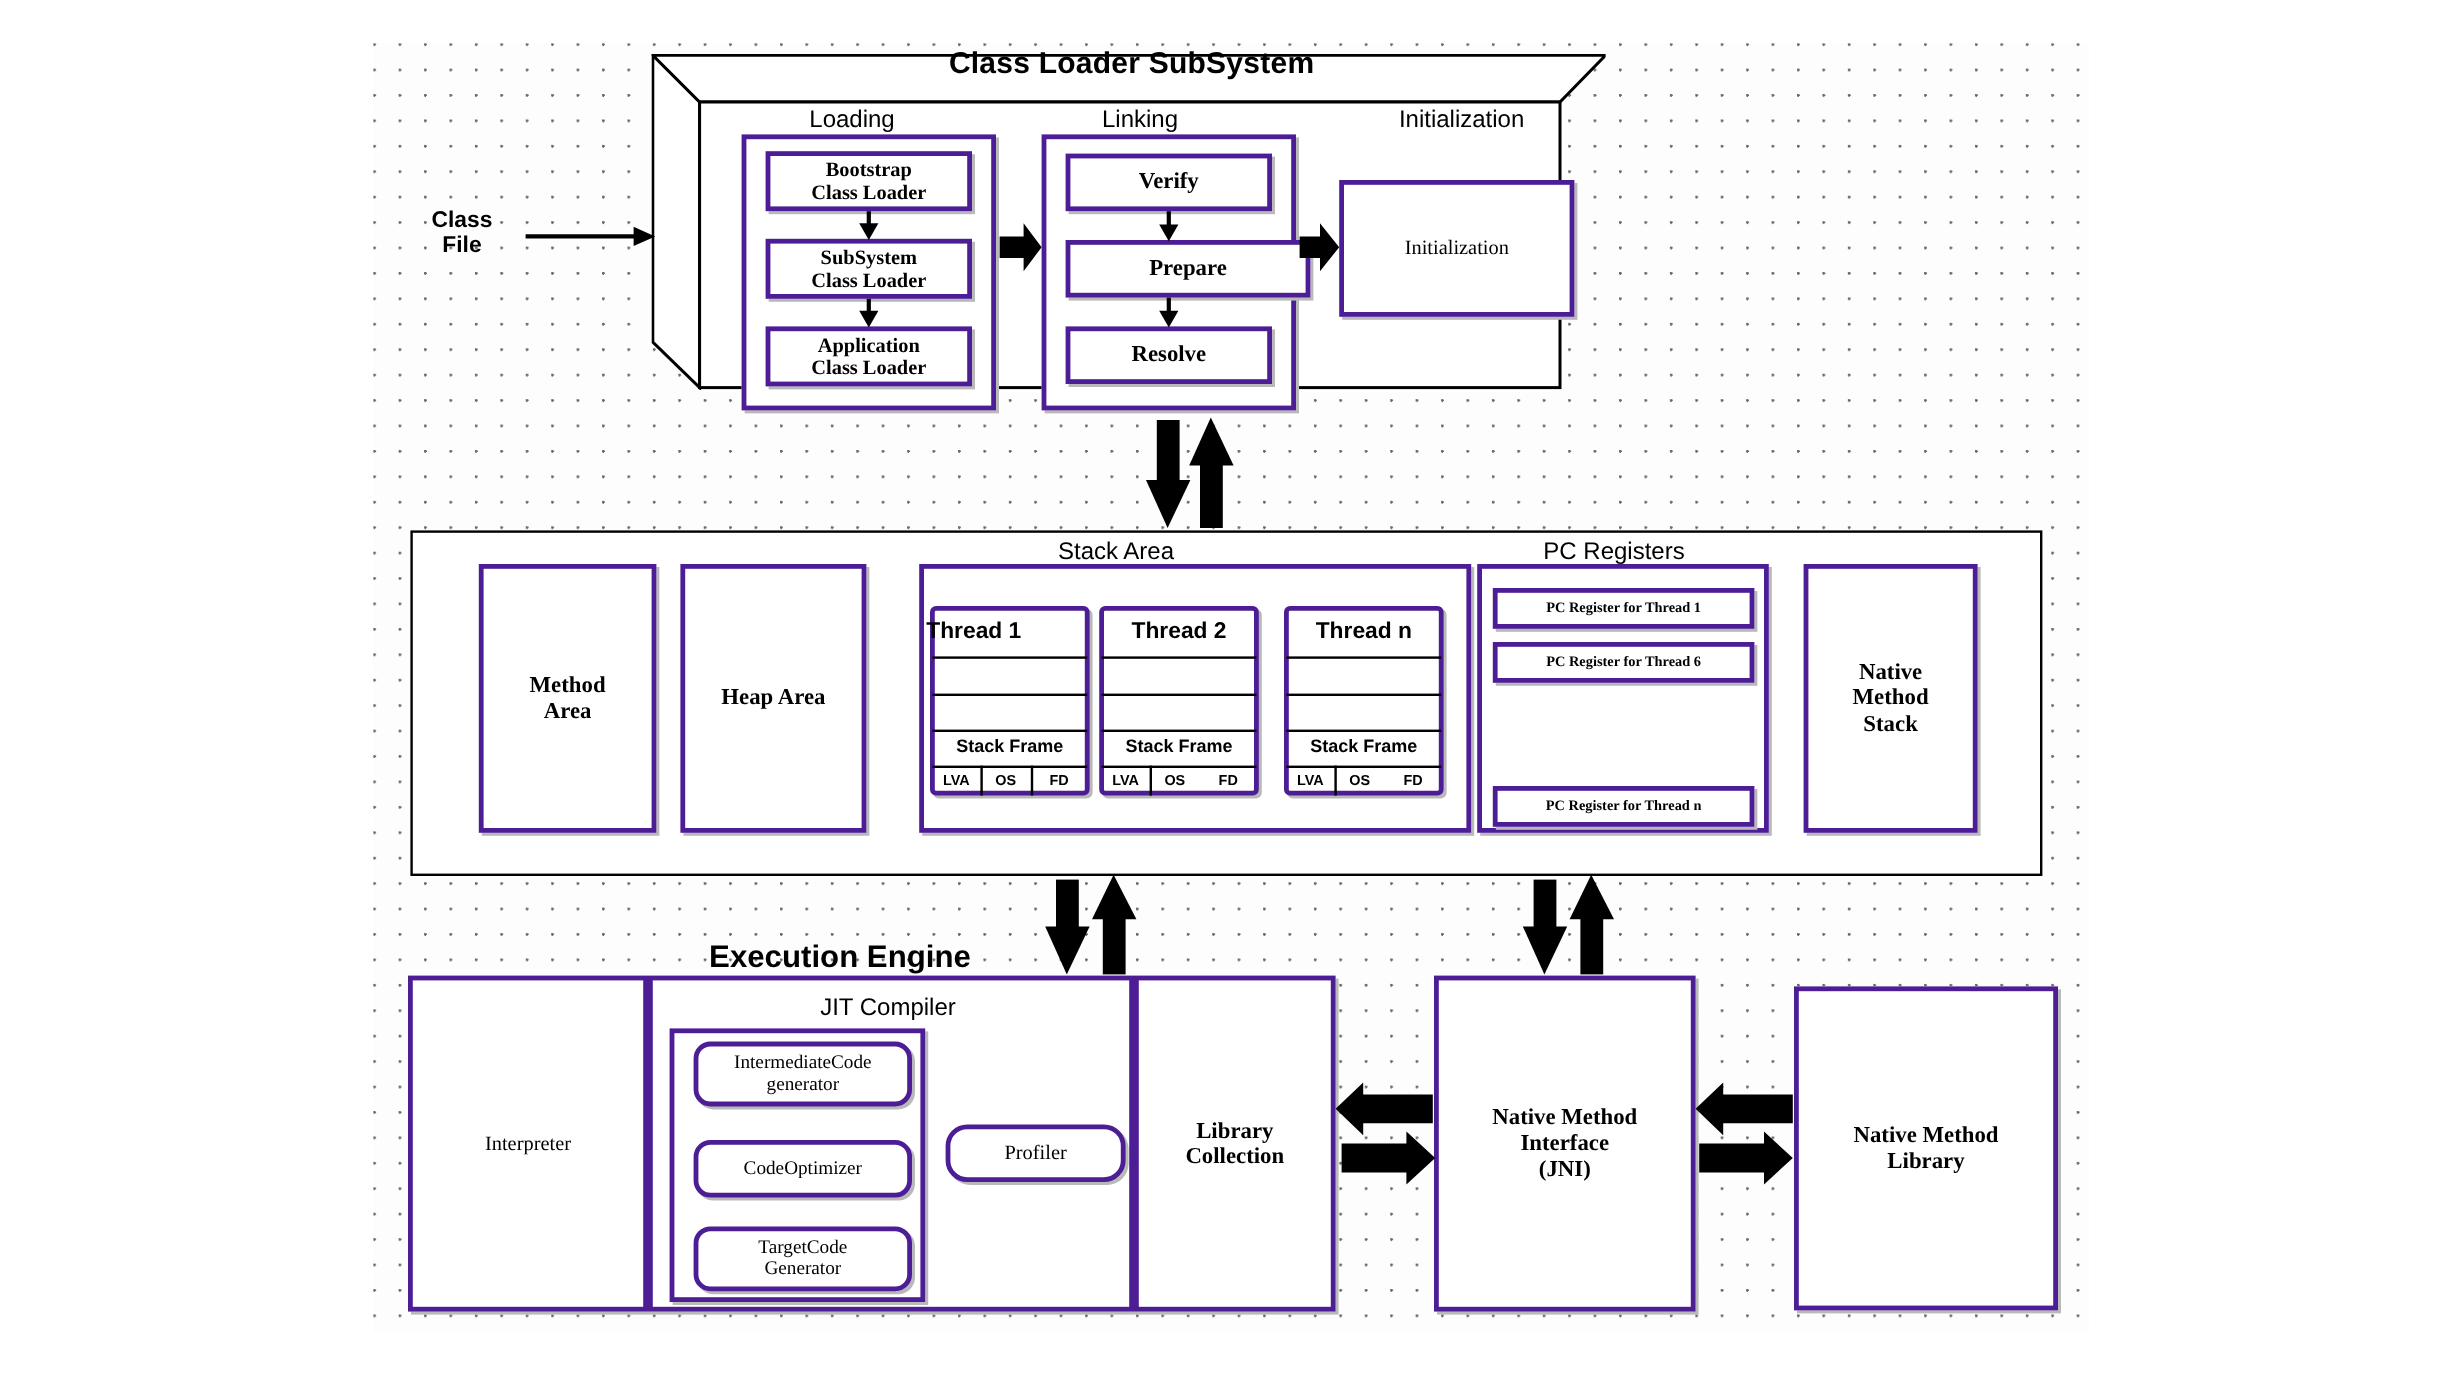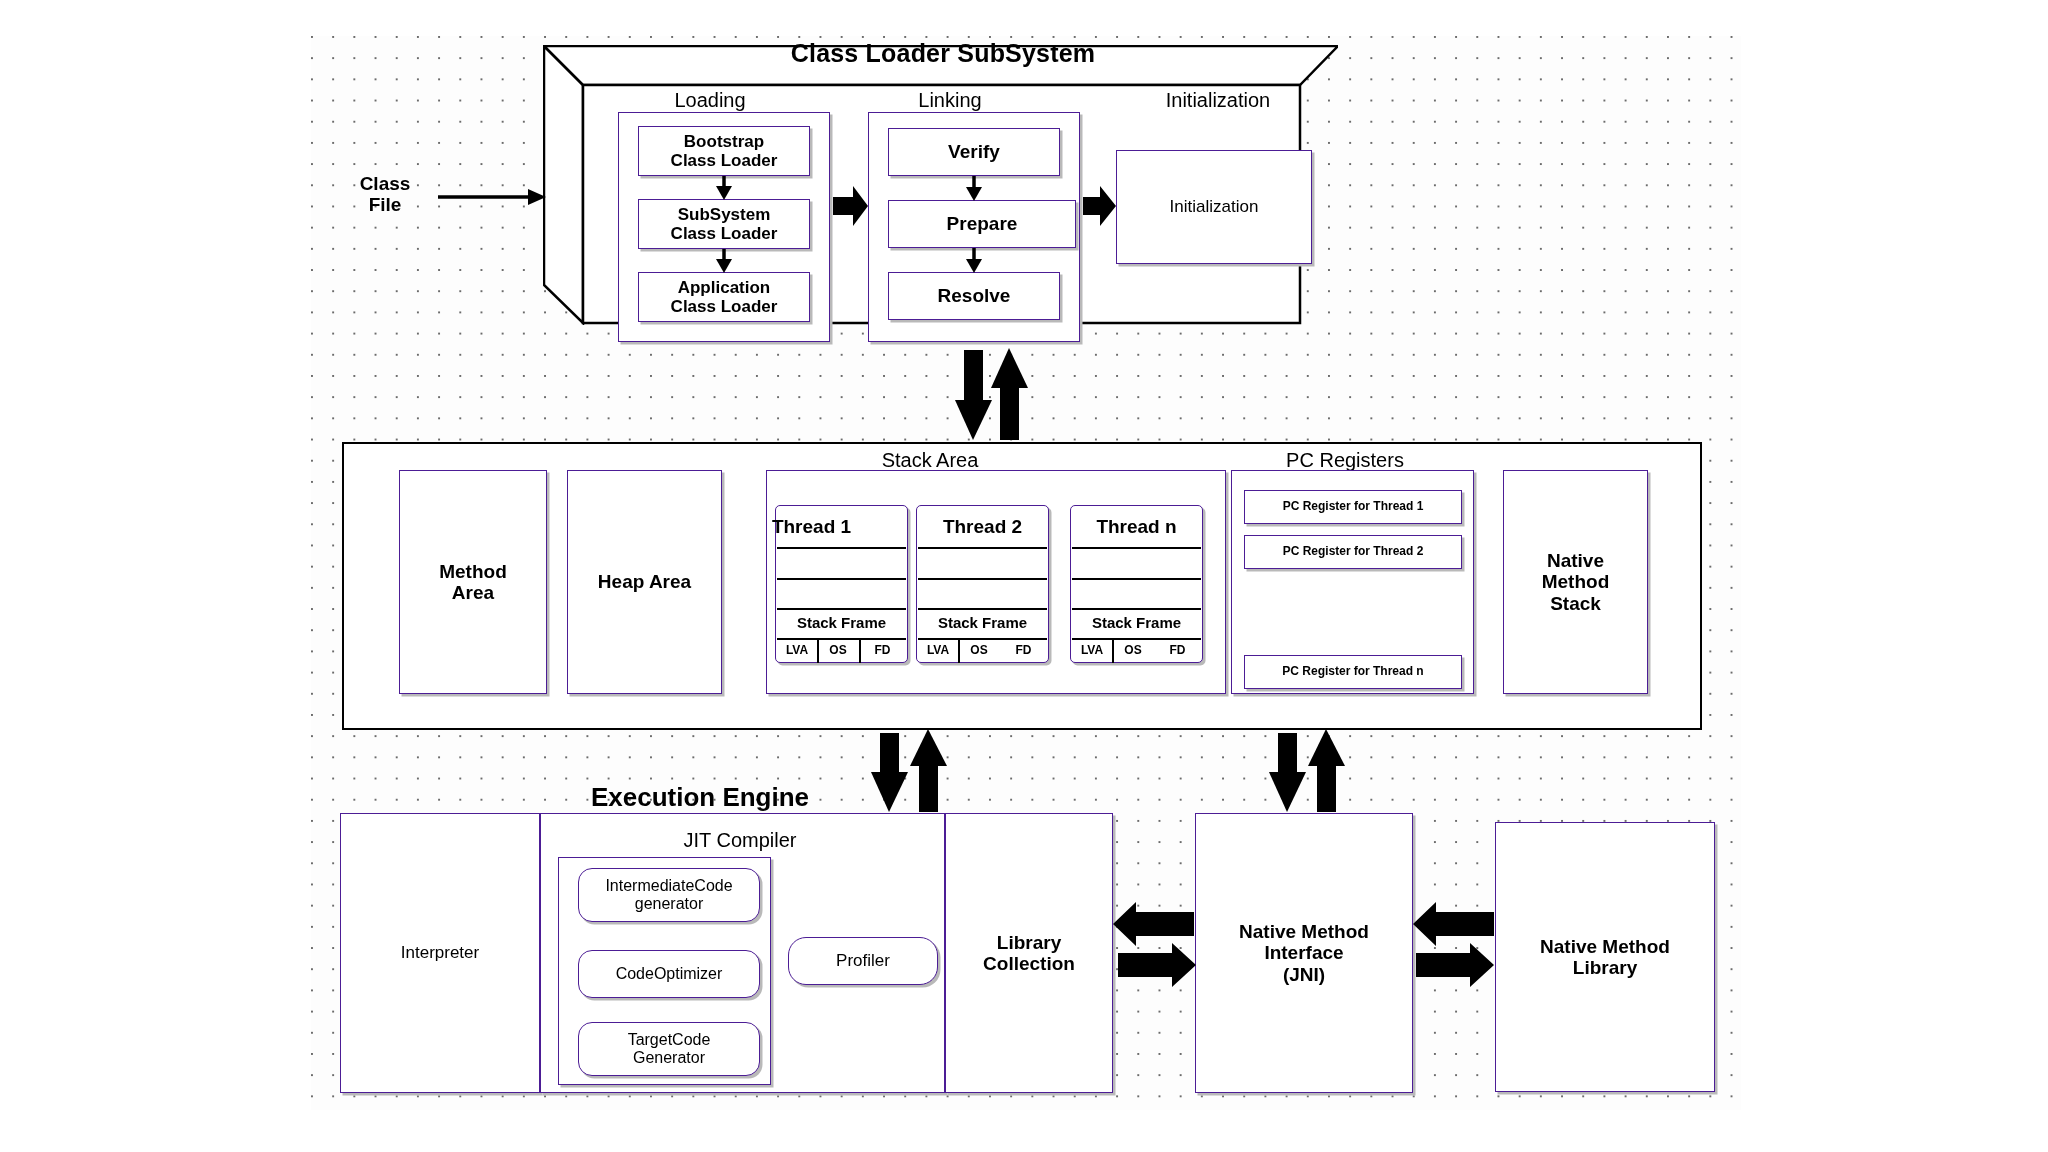--- a/index.html
+++ b/index.html
@@ -16,21 +16,21 @@
     background-size:21.2px 21.2px;
   }
 
   .box{position:absolute;box-sizing:border-box;background:transparent;}
   .txt{position:absolute;box-sizing:border-box;display:flex;
        align-items:center;justify-content:center;text-align:center;
        line-height:1.12;white-space:pre-line;}
 
   
   .b1{border:2px solid #000;}
-  .b2{border:1px solid #4c1d95;}
+  .b2{border:4px solid #4c1d95;font-family:Liberation Serif, serif;}
 
   
   .sh{box-shadow:2.5px 2.5px 0 0 #b9b9b9;}
 
   .white{background:#fff;}
 
   
   #cl3d{position:absolute;left:543px;top:45px;width:795px;height:280px;}
   #cl3d svg{display:block;}
 
@@ -76,21 +76,21 @@
   <div class="box b2 sh white txt lbl-md" style="left:638px;top:126px;width:172px;height:50px;">Bootstrap
 Class Loader</div>
   <div class="box b2 sh white txt lbl-md" style="left:638px;top:199px;width:172px;height:50px;">SubSystem
 Class Loader</div>
   <div class="box b2 sh white txt lbl-md" style="left:638px;top:272px;width:172px;height:50px;">Application
 Class Loader</div>
 
   <div class="txt h-sec" style="left:860px;top:88px;width:180px;height:24px;">Linking</div>
   <div class="box b2 sh white" style="left:868px;top:112px;width:212px;height:230px;"></div>
   <div class="box b2 sh white txt lbl-lg" style="left:888px;top:128px;width:172px;height:48px;">Verify</div>
-  <div class="box b2 sh white txt lbl-lg" style="left:888px;top:200px;width:188px;height:48px;">Prepare</div>
+  <div class="box b2 sh white txt lbl-lg" style="left:888px;top:200px;width:204px;height:48px;">Prepare</div>
   <div class="box b2 sh white txt lbl-lg" style="left:888px;top:272px;width:172px;height:48px;">Resolve</div>
 
   <div class="txt h-sec" style="left:1108px;top:88px;width:220px;height:24px;">Initialization</div>
   <div class="box b2 sh white txt lbl-nm" style="left:1116px;top:150px;width:196px;height:114px;">Initialization</div>
 
   <div class="box b1 white" style="left:342px;top:442px;width:1360px;height:288px;"></div>
 
   <div class="box b2 sh white txt lbl-lg" style="left:399px;top:470px;width:148px;height:224px;">Method
 Area</div>
   <div class="box b2 sh white txt lbl-lg" style="left:567px;top:470px;width:155px;height:224px;">Heap Area</div>
@@ -131,21 +131,21 @@
   <div class="txt lbl-sm" style="left:1070px;top:608px;width:133px;height:30px;">Stack Frame</div>
   <div class="box b1" style="left:1072px;top:638px;width:129px;height:0;border-width:0 0 2px 0;"></div>
   <div class="txt lbl-xs" style="left:1072px;top:638px;width:40px;height:25px;">LVA</div>
   <div class="box b1" style="left:1112px;top:638px;width:0;height:25px;border-width:0 0 0 2px;"></div>
   <div class="txt lbl-xs" style="left:1112px;top:638px;width:42px;height:25px;">OS</div>
   <div class="txt lbl-xs" style="left:1154px;top:638px;width:47px;height:25px;">FD</div>
 
   <div class="txt h-sec" style="left:1235px;top:448px;width:220px;height:24px;">PC Registers</div>
   <div class="box b2 sh white" style="left:1231px;top:470px;width:243px;height:224px;"></div>
   <div class="box b2 sh white txt lbl-xs" style="left:1244px;top:490px;width:218px;height:34px;">PC Register for Thread 1</div>
-  <div class="box b2 sh white txt lbl-xs" style="left:1244px;top:535px;width:218px;height:34px;">PC Register for Thread 2</div>
+  <div class="box b2 sh white txt lbl-xs" style="left:1244px;top:535px;width:218px;height:34px;">PC Register for Thread 6</div>
   <div class="box b2 sh white txt lbl-xs" style="left:1244px;top:655px;width:218px;height:34px;">PC Register for Thread n</div>
 
   <div class="box b2 sh white txt lbl-lg" style="left:1503px;top:470px;width:145px;height:224px;">Native
 Method
 Stack</div>
 
   <div class="txt h-big" style="left:500px;top:782px;width:400px;height:32px;">Execution Engine</div>
 
   <div class="box b2 sh white txt lbl-nm" style="left:340px;top:813px;width:200px;height:280px;">Interpreter</div>
 

